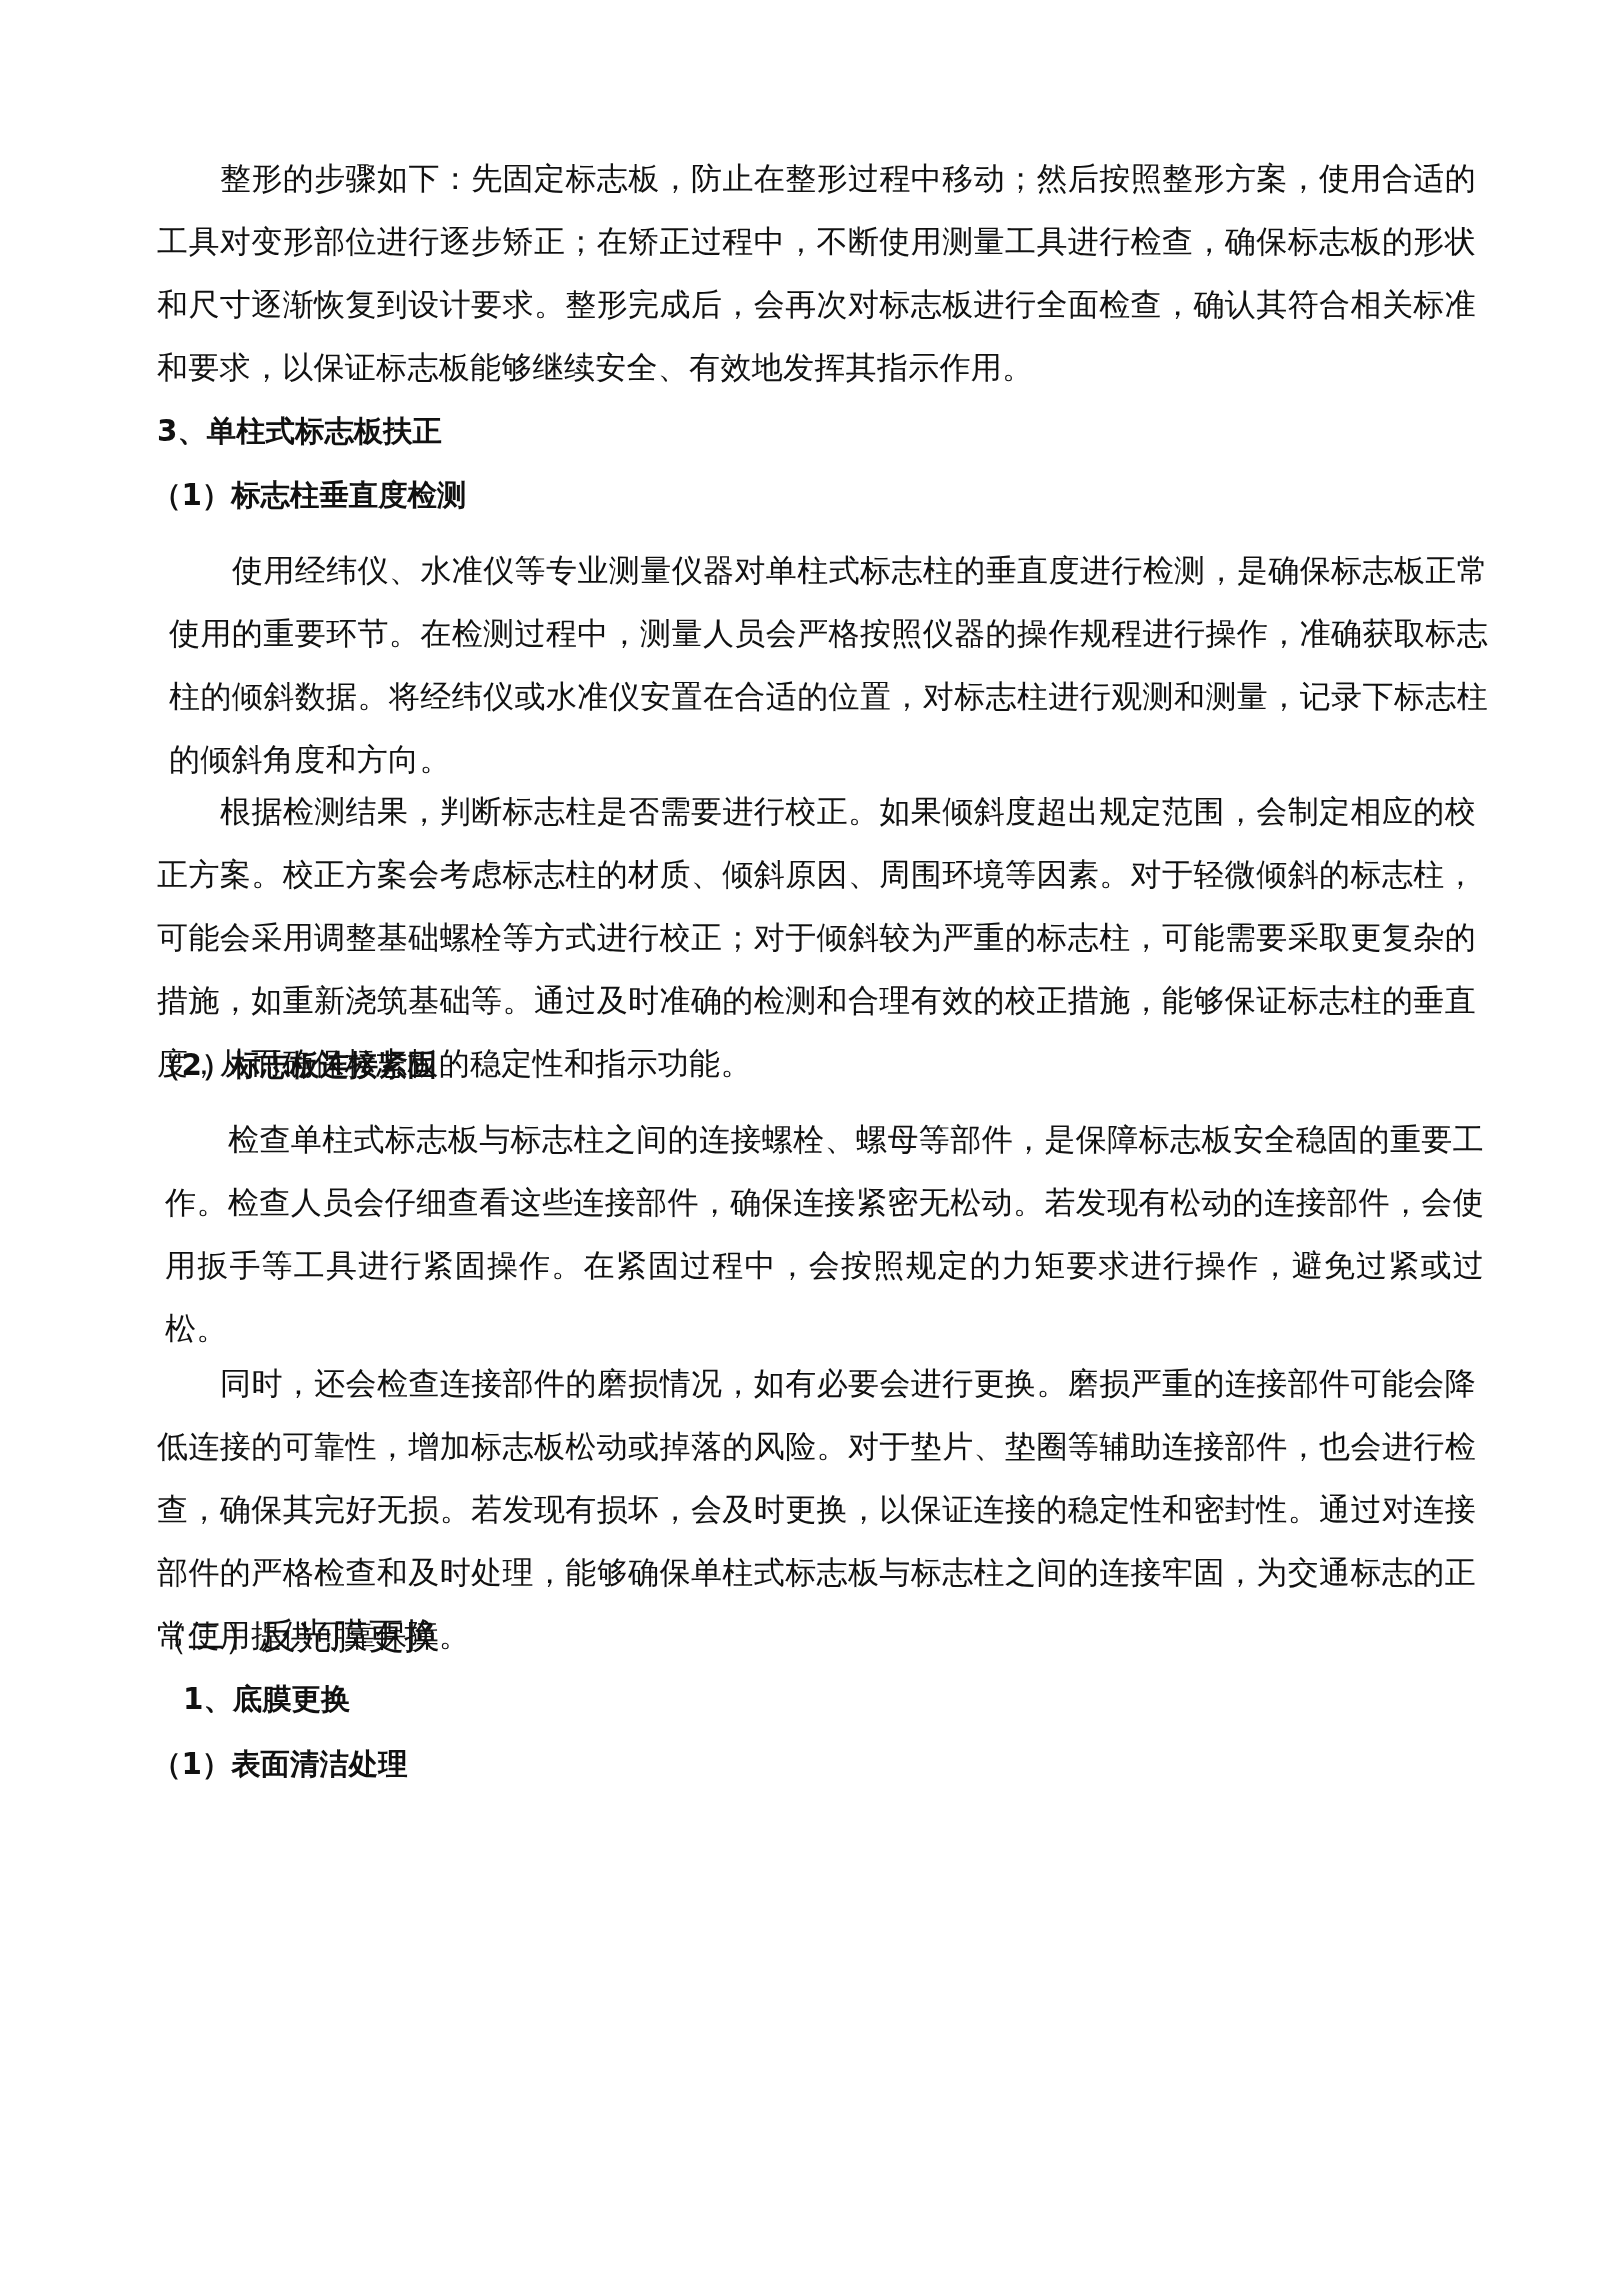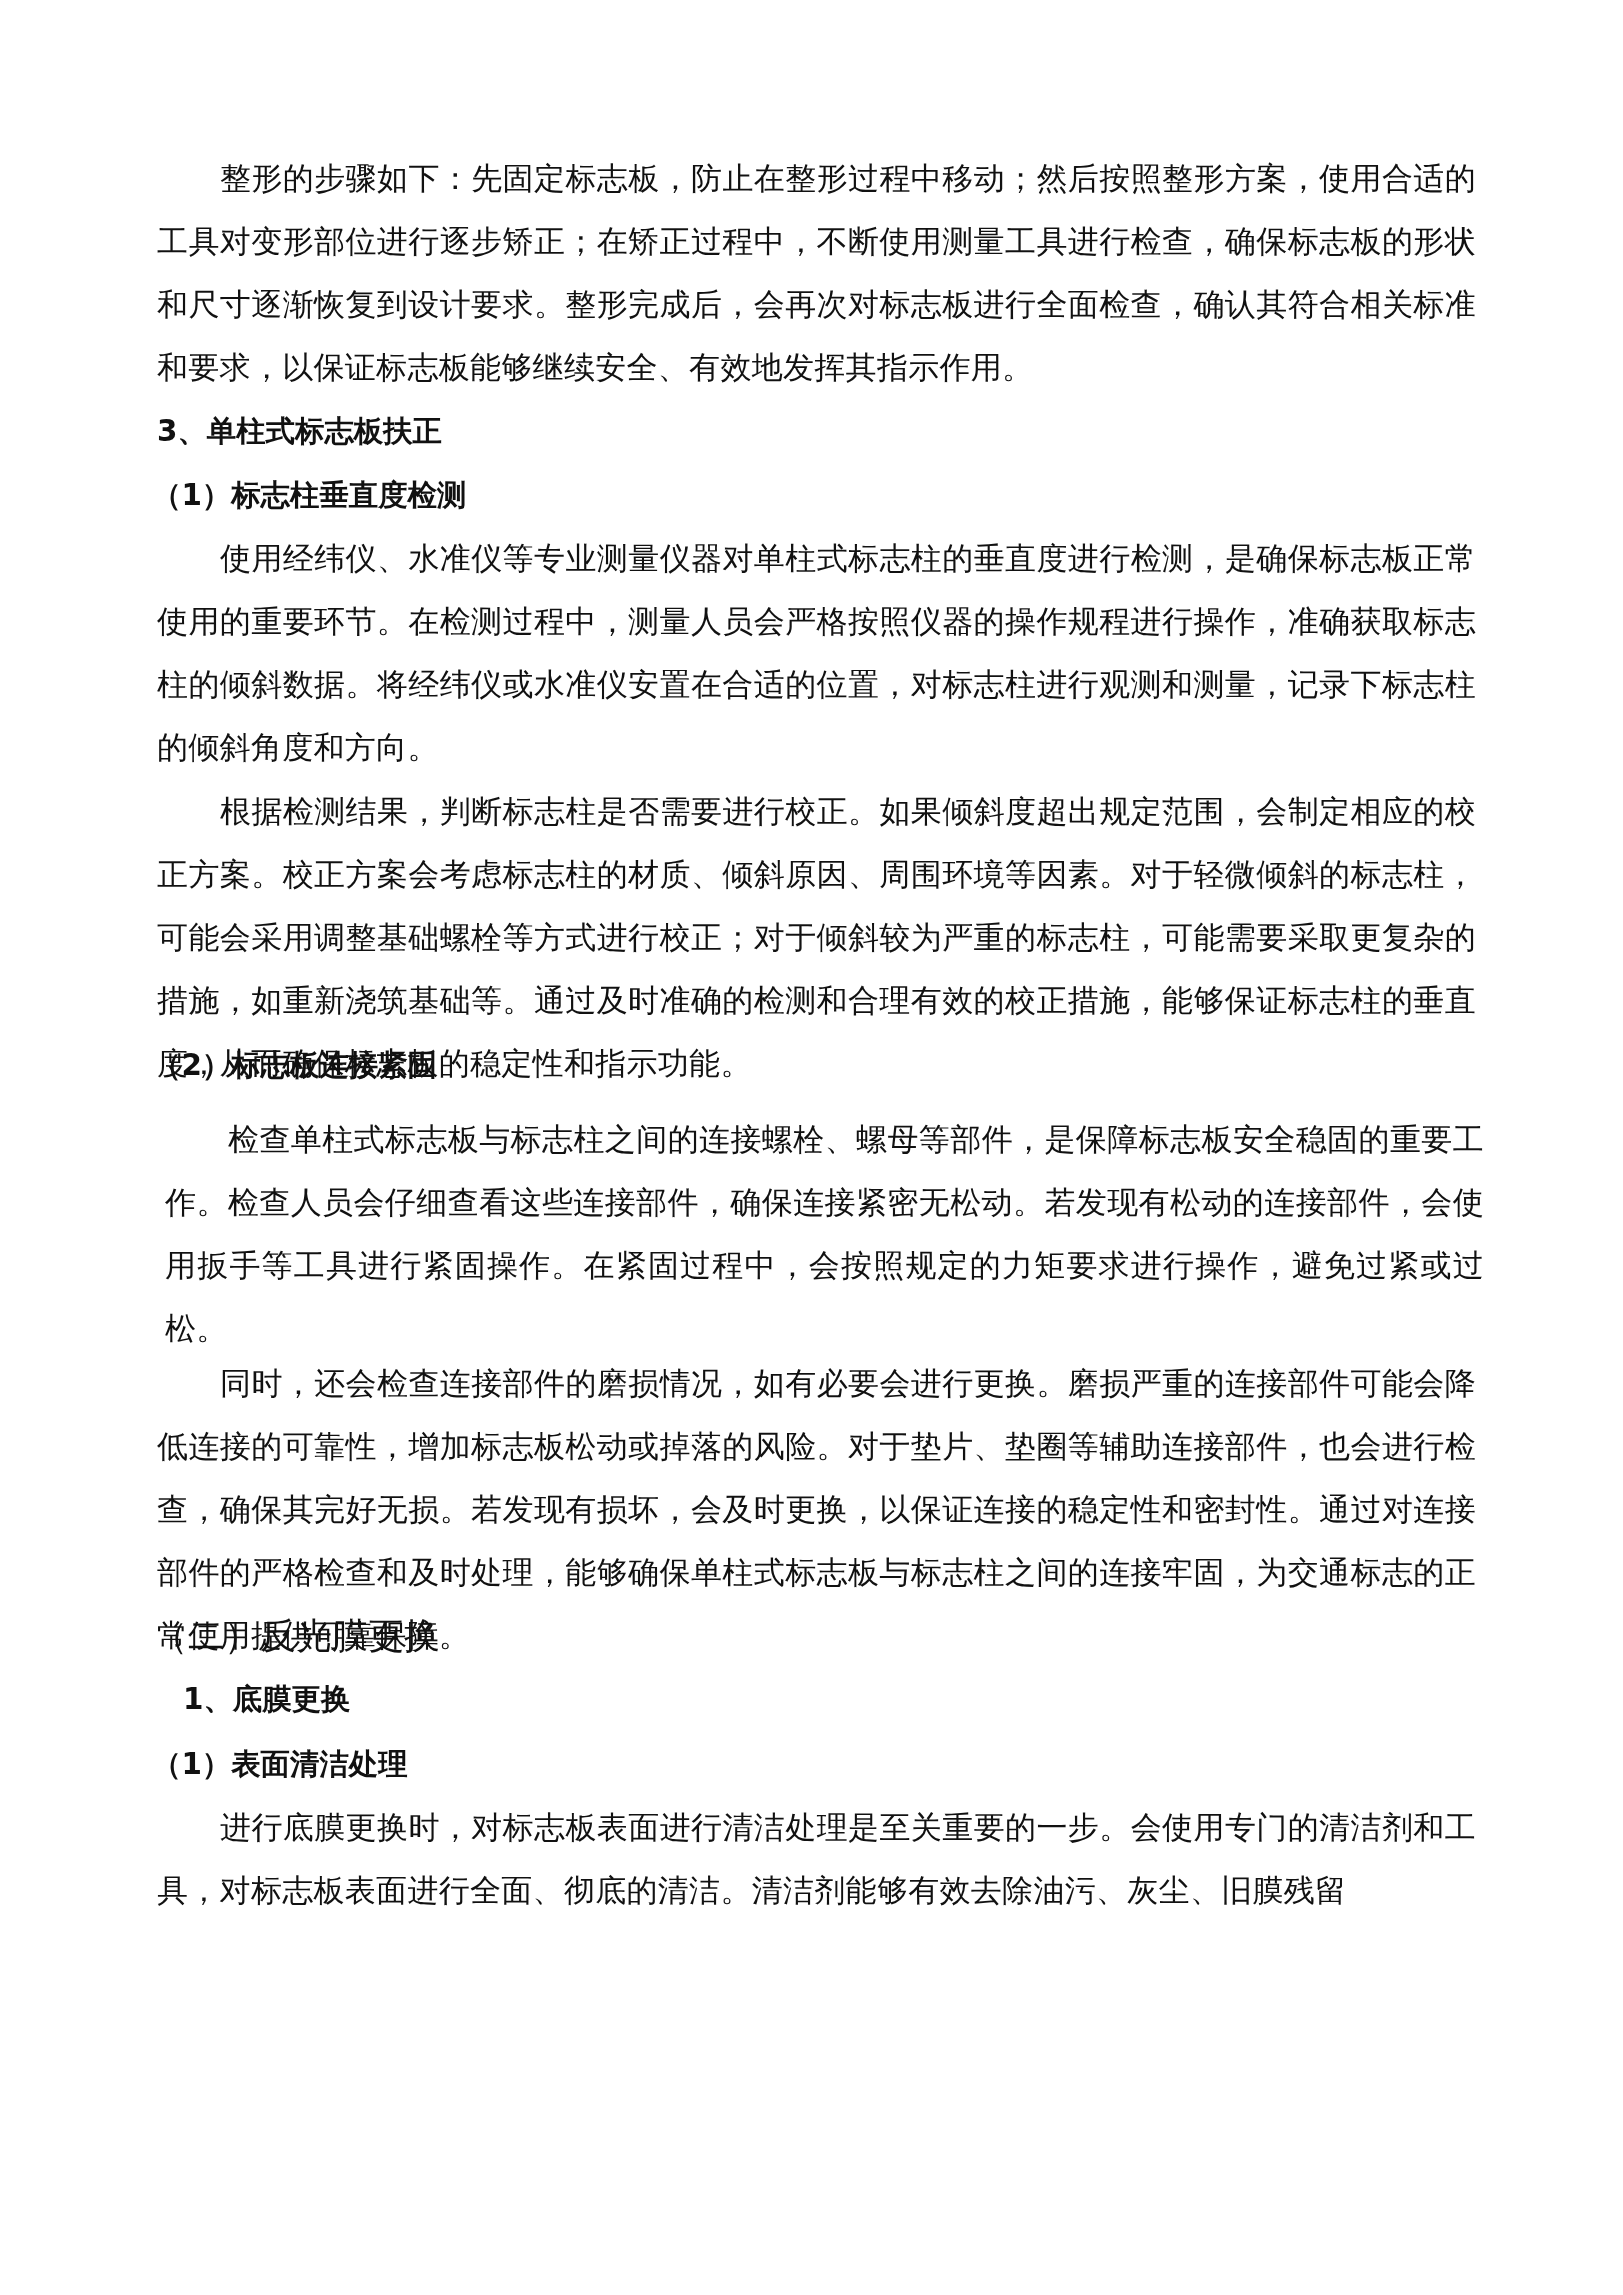--- a/index.html
+++ b/index.html
@@ -12,23 +12,22 @@
   .h4 { font-size:29.4px; line-height:39px; font-weight:bold; font-family:"DejaVu Sans","Liberation Sans",sans-serif; left:152px; }
   .h2 { font-size:36px; line-height:47px; font-weight:normal; font-family:"DejaVu Sans","Liberation Sans",sans-serif; left:152px; }
 </style>
 </head>
 <body>
 
 <div class="page">
   <p class="block para" style="top:147px;margin:0;">整形的步骤如下：先固定标志板，防止在整形过程中移动；然后按照整形方案，使用合适的工具对变形部位进行逐步矫正；在矫正过程中，不断使用测量工具进行检查，确保标志板的形状和尺寸逐渐恢复到设计要求。整形完成后，会再次对标志板进行全面检查，确认其符合相关标准和要求，以保证标志板能够继续安全、有效地发挥其指示作用。</p>
   <div class="block h3" style="top:412px;">3、单柱式标志板扶正</div>
   <div class="block h4" style="top:476px;">（1）标志柱垂直度检测</div>
-  <p class="block para" style="top:527px;margin:0;">使用经纬仪、水准仪等专业测量仪器对单柱式标志柱的垂直度进行检测，是确保标志板正常使用的重要环节。在检测过程中，测量人员会严格按照仪器的操作规程进行操作，准确获取标志柱的倾斜数据。将经纬仪或水准仪安置在合适的位置，对标志柱进行观测和测量，记录下标志柱的倾斜角度和方向。</p>
+  <p class="block para" style="top:527px;margin:12px;">使用经纬仪、水准仪等专业测量仪器对单柱式标志柱的垂直度进行检测，是确保标志板正常使用的重要环节。在检测过程中，测量人员会严格按照仪器的操作规程进行操作，准确获取标志柱的倾斜数据。将经纬仪或水准仪安置在合适的位置，对标志柱进行观测和测量，记录下标志柱的倾斜角度和方向。</p>
   <p class="block para" style="top:780px;margin:0;">根据检测结果，判断标志柱是否需要进行校正。如果倾斜度超出规定范围，会制定相应的校正方案。校正方案会考虑标志柱的材质、倾斜原因、周围环境等因素。对于轻微倾斜的标志柱，可能会采用调整基础螺栓等方式进行校正；对于倾斜较为严重的标志柱，可能需要采取更复杂的措施，如重新浇筑基础等。通过及时准确的检测和合理有效的校正措施，能够保证标志柱的垂直度，从而确保标志板的稳定性和指示功能。</p>
   <div class="block h4" style="top:1046px;">（2）标志板连接紧固</div>
   <p class="block para" style="top:1100px;margin:8px;">检查单柱式标志板与标志柱之间的连接螺栓、螺母等部件，是保障标志板安全稳固的重要工作。检查人员会仔细查看这些连接部件，确保连接紧密无松动。若发现有松动的连接部件，会使用扳手等工具进行紧固操作。在紧固过程中，会按照规定的力矩要求进行操作，避免过紧或过松。</p>
   <p class="block para" style="top:1352px;margin:0;">同时，还会检查连接部件的磨损情况，如有必要会进行更换。磨损严重的连接部件可能会降低连接的可靠性，增加标志板松动或掉落的风险。对于垫片、垫圈等辅助连接部件，也会进行检查，确保其完好无损。若发现有损坏，会及时更换，以保证连接的稳定性和密封性。通过对连接部件的严格检查和及时处理，能够确保单柱式标志板与标志柱之间的连接牢固，为交通标志的正常使用提供可靠保障。</p>
   <div class="block h2" style="top:1612px;">（二）反光膜更换</div>
   <div class="block h3" style="top:1680px;margin-left:26px;">1、底膜更换</div>
   <div class="block h4" style="top:1745px;">（1）表面清洁处理</div>
-  <p class="block para" style="top:1796px;margin:0;">进行底膜更换时，对标志板表面进行清洁处理是至关重要的一步。会使用专门的清洁剂和工具，对标志板表面进行全面、彻底的清洁。清洁剂能够有效去除油污、灰尘、旧膜残留</p>
 </div>
 
 
 </body></html>

